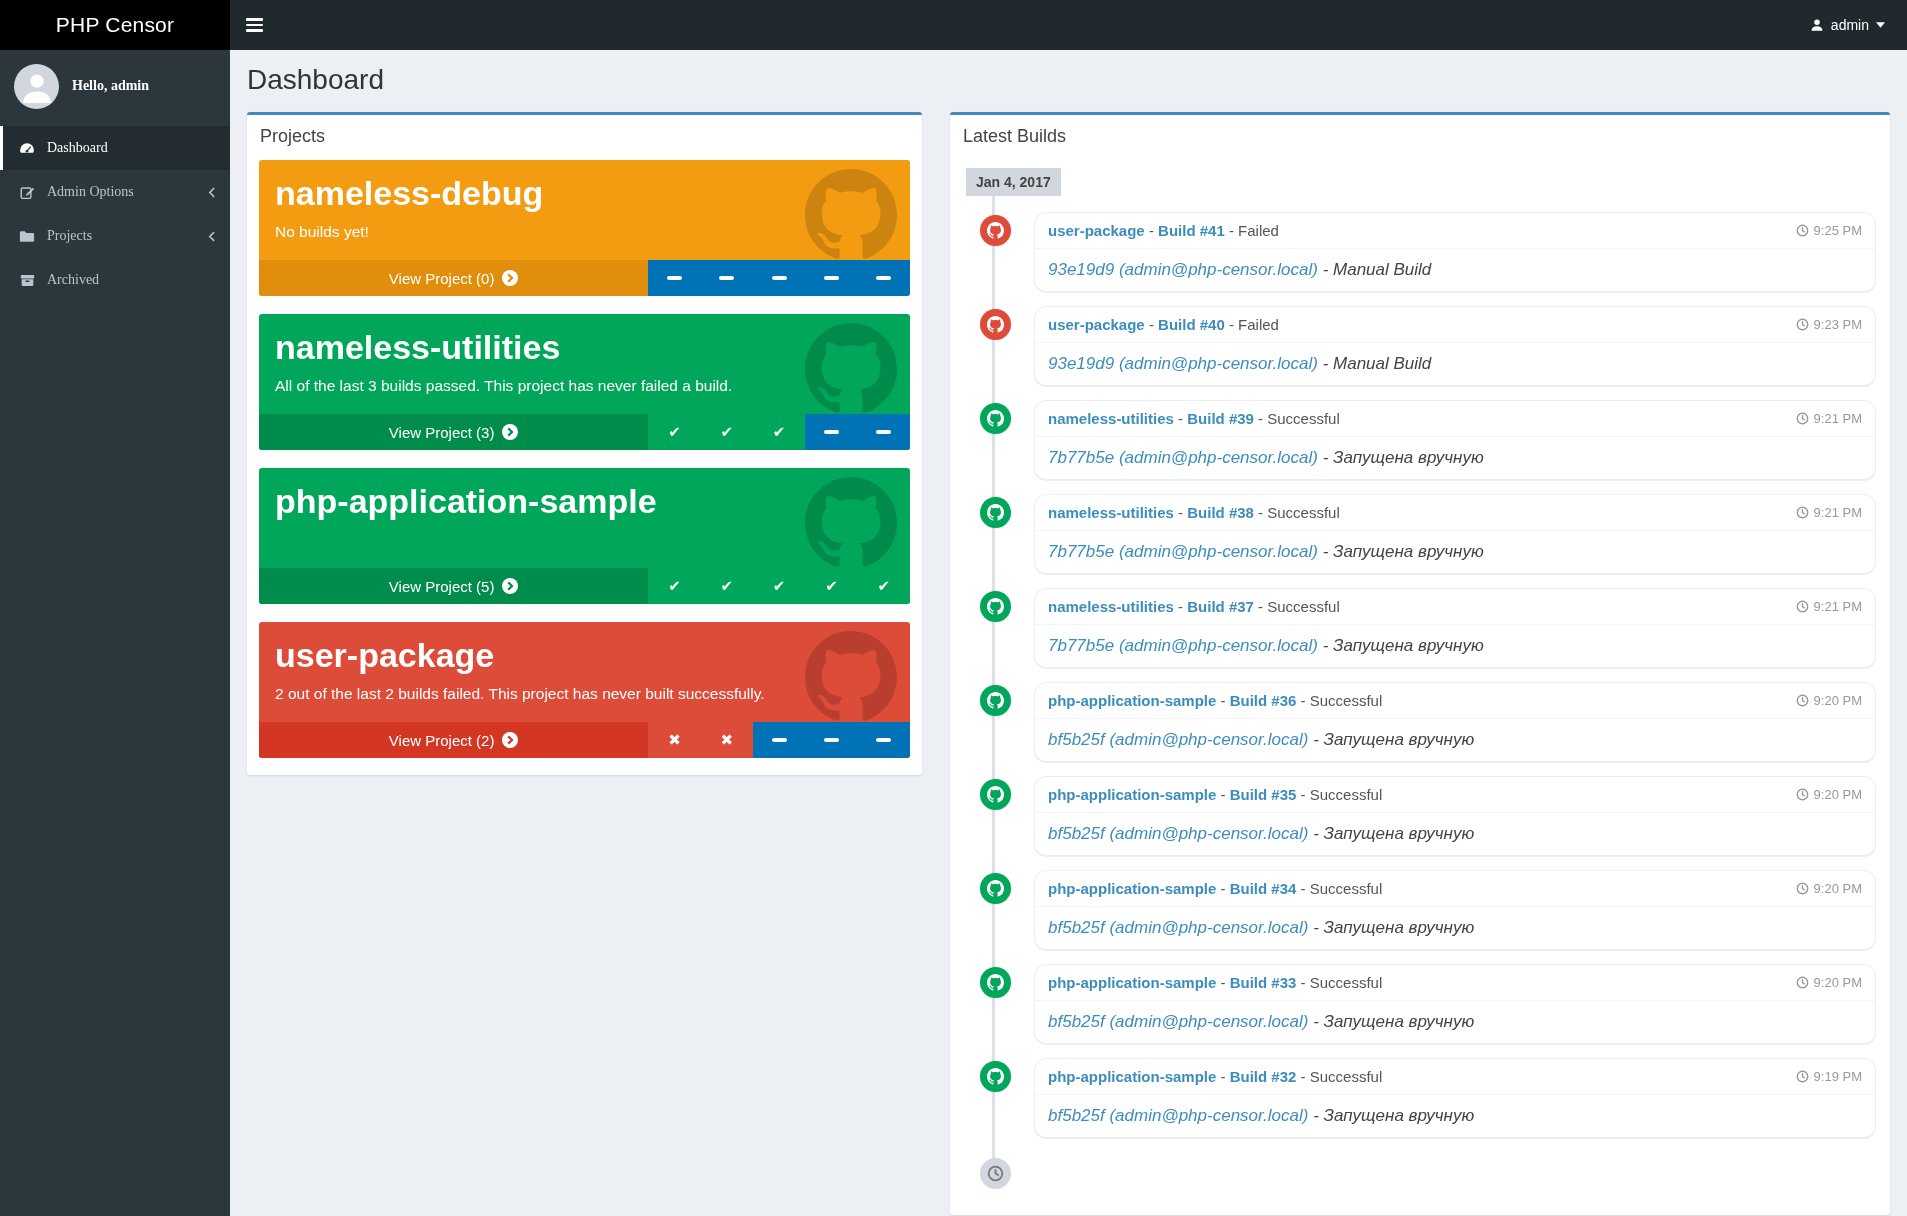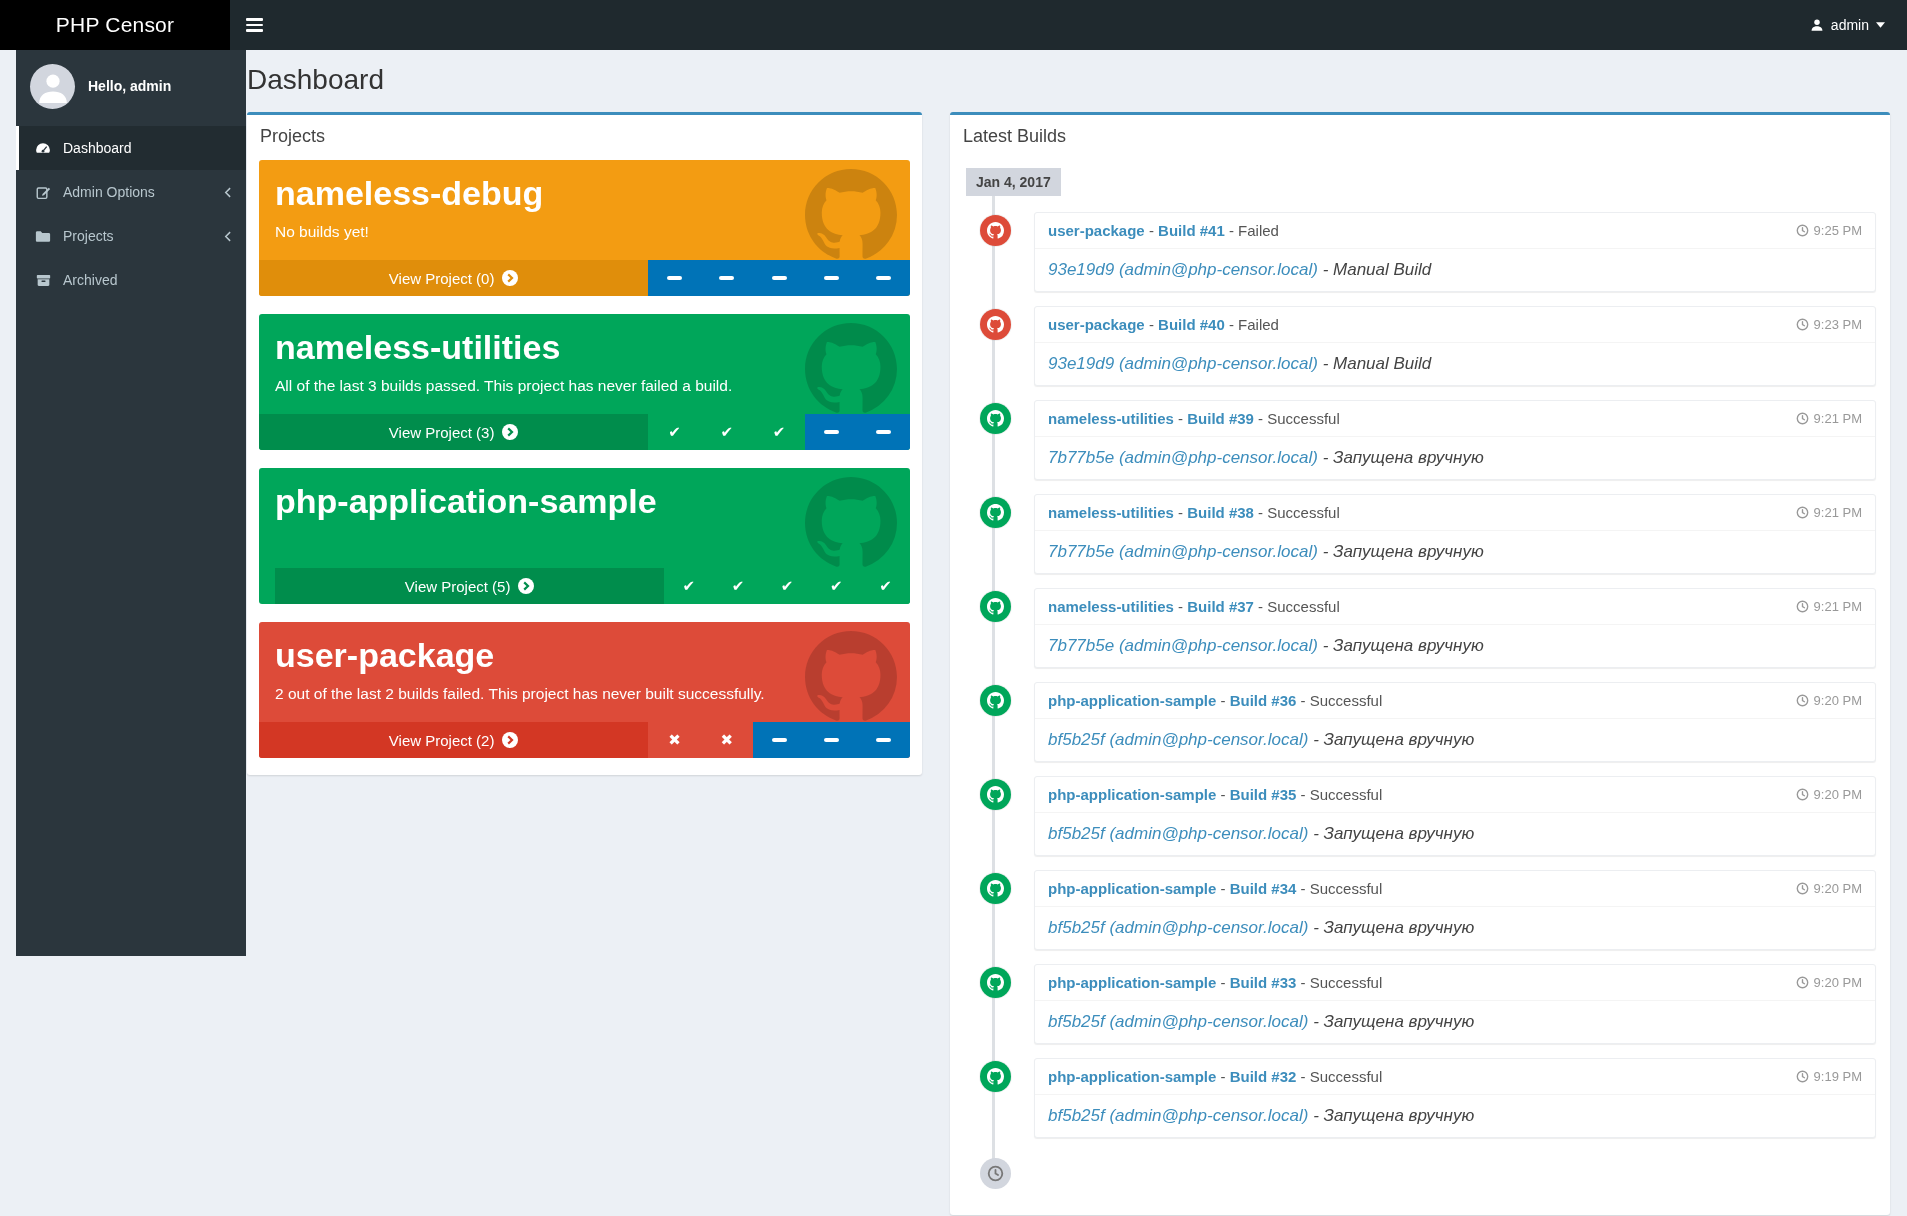--- a/index.html
+++ b/index.html
@@ -25,21 +25,21 @@
     cursor:pointer; background:transparent; border:none;
   }
   .hamburger span { display:block; width:17px; height:2.5px; background:#fff; border-radius:1px; }
   .user-menu {
     position:absolute; right:8px; top:0; height:50px; padding:0 14px;
     display:flex; align-items:center; gap:7px; color:#fff; font-size:14px; cursor:pointer;
   }
   .user-menu svg { display:block; }
 
   
-  .sidebar { position:fixed; top:50px; left:16px; width:230px; height:906px; background:#2b363d; z-index:20; }
+  .sidebar { position:fixed; top:50px; left:0; width:230px; height:1166px; background:#2b363d; z-index:20;font-family:Liberation Serif, serif; }
   .user-panel { display:flex; align-items:center; gap:13px; padding:12px 14px; height:72px; }
   .avatar {
     width:45px; height:45px; border-radius:50%; background:#d8dcе0; background:#d2d6de;
     display:flex; align-items:center; justify-content:center; overflow:hidden;
   }
   .greeting { color:#fff; font-size:14px; font-weight:bold; }
   .menu { list-style:none; margin:4px 0 0; padding:0; }
   .menu li {
     position:relative; display:flex; align-items:center; gap:11px;
     height:44px; padding:0 15px; font-size:14px; color:#b8c7ce; cursor:pointer;
@@ -87,21 +87,21 @@
     background:#d2d6de; color:#444; font-size:14px; font-weight:bold;
     padding:6px 10px; border-radius:0;
   }
   .build-item { position:relative; margin-bottom:14px; }
   .build-icon {
     position:absolute; left:16px; top:3px; width:31px; height:31px; border-radius:50%;
     display:flex; align-items:center; justify-content:center; color:#fff;
     box-shadow:0 0 0 1px rgba(0,0,0,0.05);
   }
   .build-card {
-    margin-left:70px; background:#fff; border:1px solid #eceef1; border-radius:3px;
+    margin-left:70px; background:#fff; border:1px solid #eceef1; border-radius:12px;
     box-shadow:0 1px 1px rgba(0,0,0,0.07);
   }
   .build-header {
     display:flex; justify-content:space-between; align-items:center;
     padding:9px 13px; border-bottom:1px solid #f4f4f4; font-size:15px; color:#555;
   }
   .build-header a { color:#3c8dbc; font-weight:bold; }
   .build-time { display:flex; align-items:center; gap:5px; color:#999; font-size:13px; white-space:nowrap; }
   .build-body { padding:11px 13px; font-size:17px; color:#444;font-style:italic; }
   .build-body a { color:#3c8dbc; }
@@ -279,21 +279,21 @@
             </div>
           </div>
           <div class="project-card" style="background: rgb(0, 166, 90);">
             <div class="pc-main">
               <span class="pc-octocat" style="color: rgba(0, 0, 0, 0.16);"><svg viewBox="0 0 16 16" width="92" height="92">
                   <path fill="currentColor" d="M8 0C3.58 0 0 3.58 0 8c0 3.54 2.29 6.53 5.47 7.59.4.07.55-.17.55-.38 0-.19-.01-.82-.01-1.49-2.01.37-2.53-.49-2.69-.94-.09-.23-.48-.94-.82-1.13-.28-.15-.68-.52-.01-.53.63-.01 1.08.58 1.23.82.72 1.21 1.87.87 2.33.66.07-.52.28-.87.51-1.07-1.78-.2-3.64-.89-3.64-3.95 0-.87.31-1.59.82-2.15-.08-.2-.36-1.02.08-2.12 0 0 .67-.21 2.2.82.64-.18 1.32-.27 2-.27s1.36.09 2 .27c1.53-1.04 2.2-.82 2.2-.82.44 1.1.16 1.92.08 2.12.51.56.82 1.27.82 2.15 0 3.07-1.87 3.75-3.65 3.95.29.25.54.73.54 1.48 0 1.07-.01 1.93-.01 2.2 0 .21.15.46.55.38A8.013 8.013 0 0 0 16 8c0-4.42-3.58-8-8-8z"></path>
                 </svg></span>
               <h2 class="pc-title">php-application-sample</h2>
             </div>
             <div class="pc-footer">
-              <a class="view-btn" style="background: rgb(0, 141, 76); margin-left: 16px;">
+              <a class="view-btn" style="background: rgb(0, 141, 76);">
                 <span>View Project (5)</span>
                 <span>
                   <svg width="16" height="16" viewBox="0 0 16 16" style="display:block">
                     <circle cx="8" cy="8" r="8" fill="#fff"></circle>
                     <path d="M6.2 4.4 L10 8 L6.2 11.6" stroke="#008d4c" stroke-width="2.2" fill="none"></path>
                   </svg>
                 </span>
               </a>
               <a class="status-cell" style="background: rgb(0, 166, 90);">
                 <span class="icon-check"></span>

